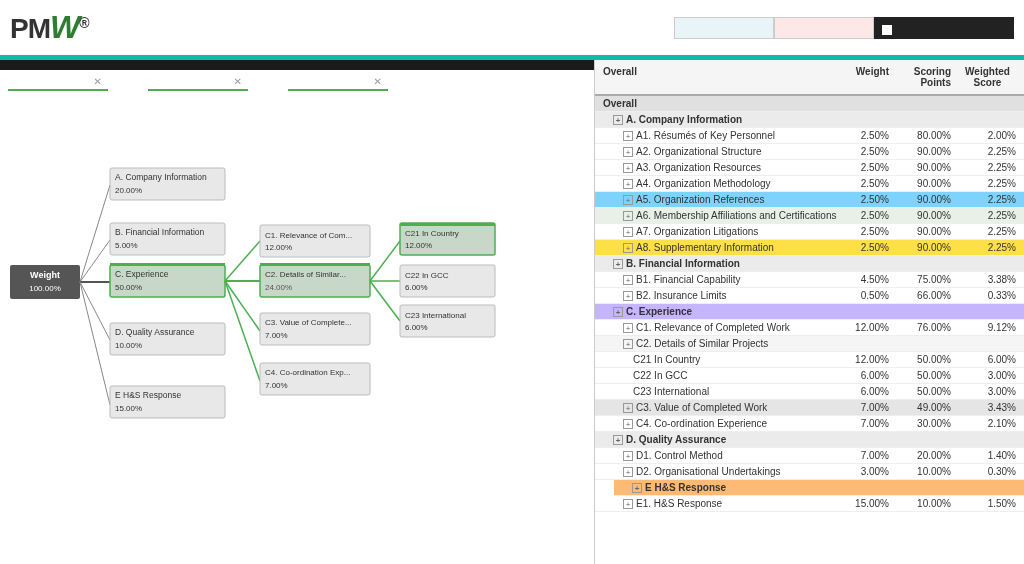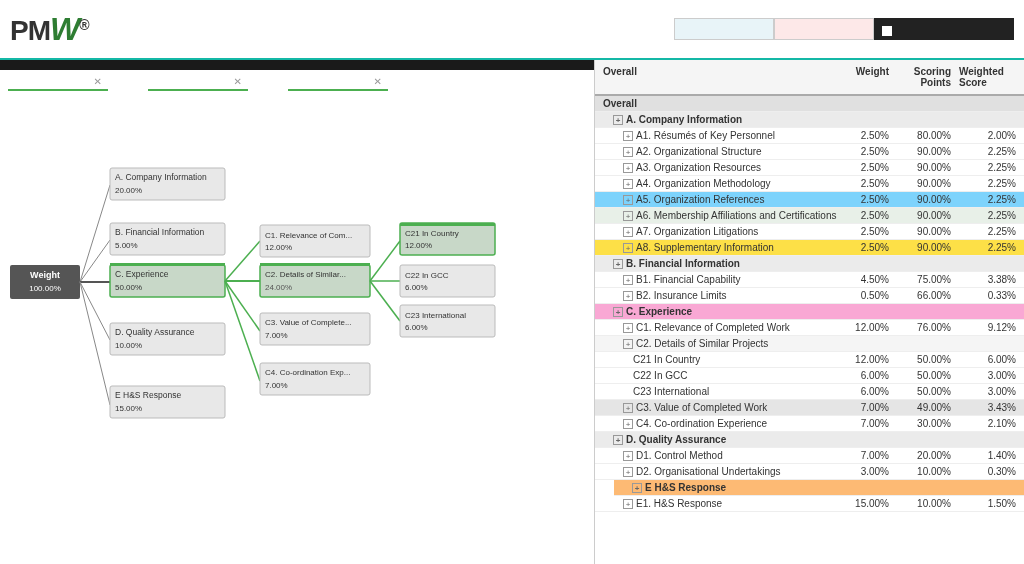--- a/index.html
+++ b/index.html
@@ -1,21 +1,21 @@
 <!DOCTYPE html>
 <html><head>
   <meta charset="utf-8">
   <style>
     * { box-sizing: border-box; margin: 0; padding: 0; }
     body { font-family: 'Segoe UI', Arial, sans-serif; font-size: 11px; background: #fff; width: 1024px; height: 564px; overflow: hidden; }
 
     #app { display: flex; flex-direction: column; width: 1024px; height: 564px; }
 
     
-    #header { display: flex; align-items: center; height: 60px; padding: 0 10px; border-bottom: 2px solid #14b8a6; background: #fff; }
+    #header { display: flex; align-items: center; height: 60px; padding: 0 10px; border-bottom: 5px solid #14b8a6; background: #fff; }
     #logo-area { display: flex; flex-direction: column; width: 160px; }
     #logo-text { font-size: 28px; font-weight: bold; color: #333; letter-spacing: -1px; }
     #logo-text .pm { color: #333; }
     #logo-sub { font-size: 9px; color: #555; letter-spacing: 1px; }
     #header-title { flex: 1; text-align: center; font-size: 15px; color: #444; font-weight: 400; }
     #score-area { display: flex; gap: 0; align-items: stretch; }
     #weighted-score-box { background: #e8f4f8; border: 1px solid #ccc; padding: 8px 16px; text-align: center; min-width: 100px; }
     #total-weight-box { background: #fde8e8; border: 1px solid #ccc; padding: 8px 16px; text-align: center; min-width: 100px; }
     .score-value { font-size: 22px; font-weight: bold; color: #333; }
     .score-label { font-size: 10px; color: #555; }
@@ -190,21 +190,21 @@
           <rect x="400" y="128" width="95" height="3" fill="#4caf50"></rect>
         </svg>
       </div>
     </div>
 
     <div id="right-panel">
       <div id="table-header">
         <div class="th">Overall</div>
         <div class="th" style="text-align:right;">Weight</div>
         <div class="th" style="text-align:right;">Scoring Points</div>
-        <div class="th" style="text-align:left;">Weighted Score</div>
+        <div class="th" style="text-align:center;">Weighted Score</div>
       </div>
       <div id="table-body">
       <div class="t-row section-header" style="background: rgb(224, 224, 224);">
             <div class="t-cell" style="padding-left:4px;">Overall</div>
             <div class="t-cell num"></div>
             <div class="t-cell num"></div>
             <div class="t-cell num"></div>
           </div>
           <div class="t-row sub-section" style="background: rgb(235, 235, 235);">
             <div class="t-cell" style="padding-left:14px;"><span class="expand-icon">+</span>A. Company Information</div>
@@ -271,21 +271,21 @@
             <div class="t-cell num">4.50%</div>
             <div class="t-cell num">75.00%</div>
             <div class="t-cell num">3.38%</div>
           </div>
           <div class="t-row" style="background: rgb(255, 255, 255);">
             <div class="t-cell" style="padding-left:24px;"><span class="expand-icon">+</span>B2. Insurance Limits</div>
             <div class="t-cell num">0.50%</div>
             <div class="t-cell num">66.00%</div>
             <div class="t-cell num">0.33%</div>
           </div>
-          <div class="t-row sub-section" style="background: #f9a8d4;">
+          <div class="t-row sub-section" style="background: #c4b5fd;">
             <div class="t-cell" style="padding-left:14px;"><span class="expand-icon">+</span>C. Experience</div>
             <div class="t-cell num"></div>
             <div class="t-cell num"></div>
             <div class="t-cell num"></div>
           </div>
           <div class="t-row" style="background: rgb(255, 255, 255);">
             <div class="t-cell" style="padding-left:24px;"><span class="expand-icon">+</span>C1. Relevance of Completed Work</div>
             <div class="t-cell num">12.00%</div>
             <div class="t-cell num">76.00%</div>
             <div class="t-cell num">9.12%</div>

